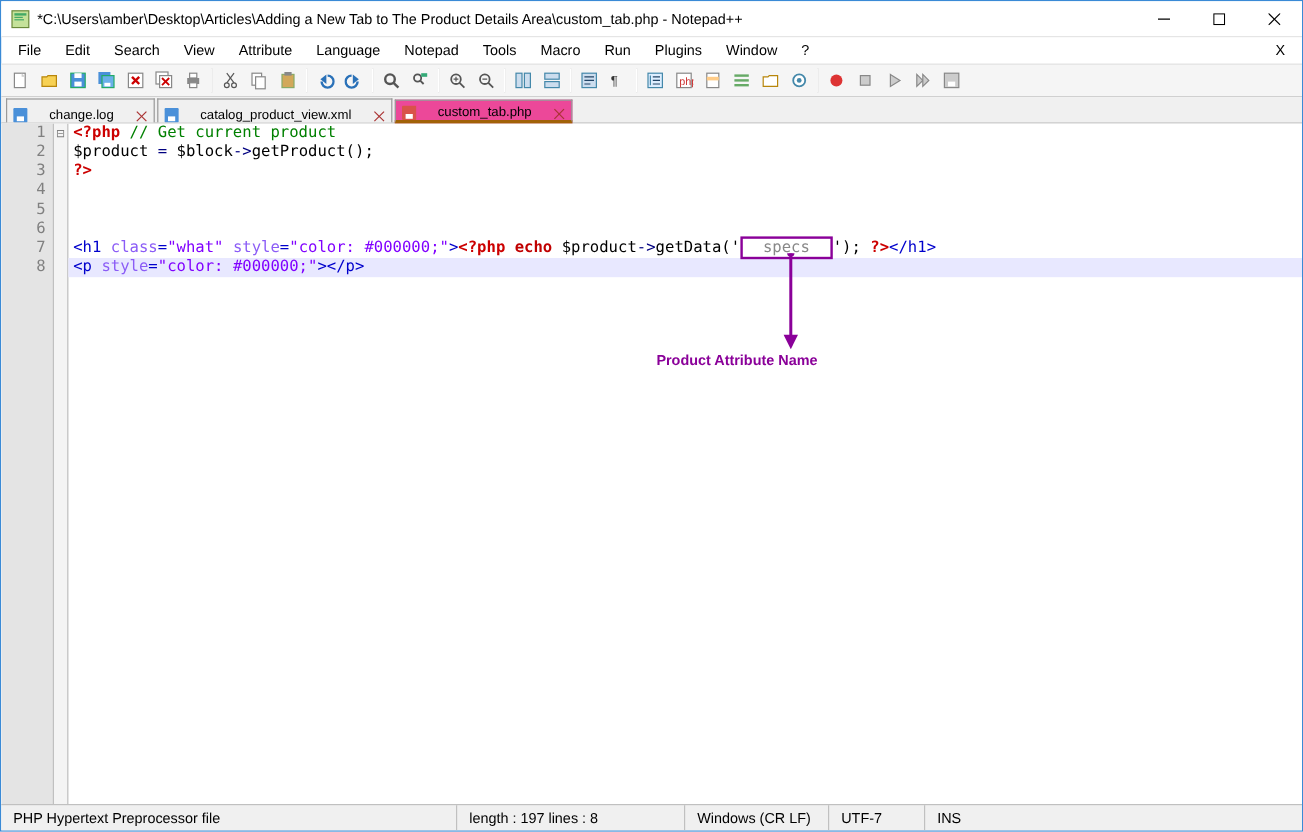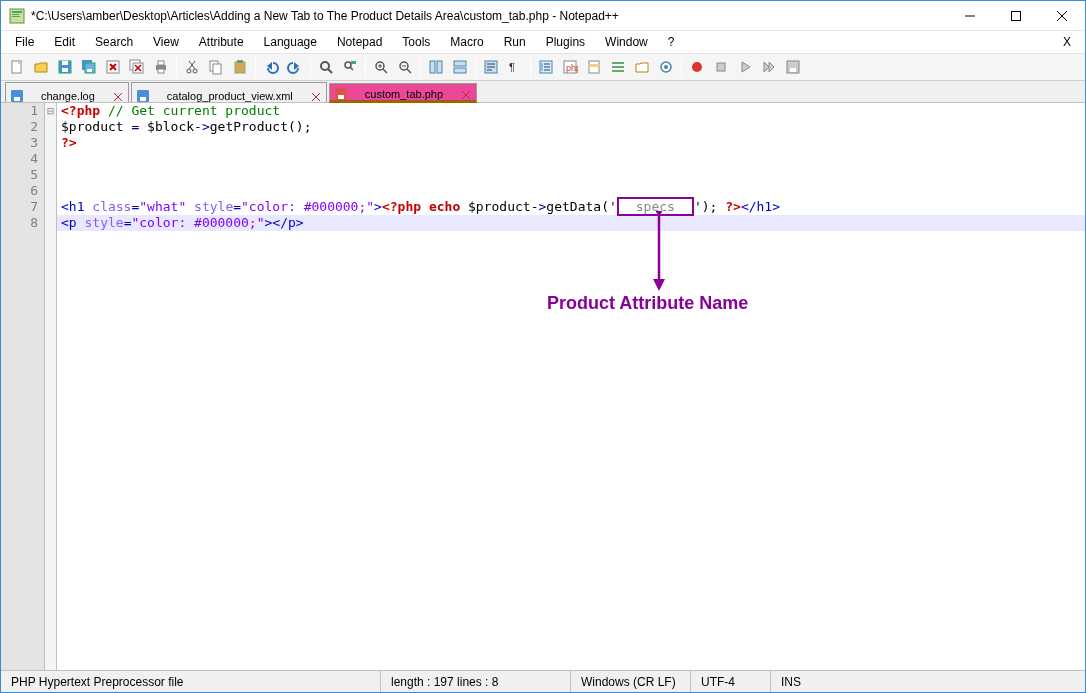--- a/index.html
+++ b/index.html
@@ -35,21 +35,21 @@
   .phpclose{color:#cc0000;font-weight:bold}
   .comment { color: #008000; }
   .var { color: #000; }
   .func{color:#000}
   .oper{color:#000080}
   .arrow{color:#000080}
   .pun{color:#000}
   .echo{color:#c00000;font-weight:bold}
   .highlightbox { border: 2px solid #8a0099; padding: 0 17px; }
   .annot-arrow { position:absolute; }
-  .annot-label { position:absolute; color:#8a0099; font-weight:bold; font-size:18px; font-family:Arial }
+  .annot-label { position:absolute; color:#8a0099; font-weight:bold; font-size:12px; font-family:Arial }
   .statusbar { height: 22px; background: #f0f0f0; border-top: 1px solid #c0c0c0; display: flex; align-items: center; font-size: 12px; }
   .statusbar .cell { padding: 0 10px; border-right: 1px solid #c0c0c0; height:100%; display:flex;align-items:center;text-align:right;}
   .statusbar .grow{flex:1}
   svg{display:block}
 </style>
 </head>
 <body>
 
 <div class="titlebar">
   <span class="app-icon">
@@ -382,15 +382,15 @@
       <circle cx="10" cy="0" r="3" fill="#8a0099"></circle>
     </svg>
     <div class="annot-label" style="left:490px;top:190px">Product Attribute Name</div>
   </div>
 </div>
 
 <div class="statusbar">
   <div class="cell" style="width:380px">PHP Hypertext Preprocessor file</div>
   <div class="cell" style="width:190px">length : 197    lines : 8</div>
   <div class="cell" style="width:120px">Windows (CR LF)</div>
-  <div class="cell" style="width:80px">UTF-4</div>
+  <div class="cell" style="width:80px">UTF-7</div>
   <div class="cell" style="width:50px;border-right:none">INS</div>
 </div>
 
 </body></html>

